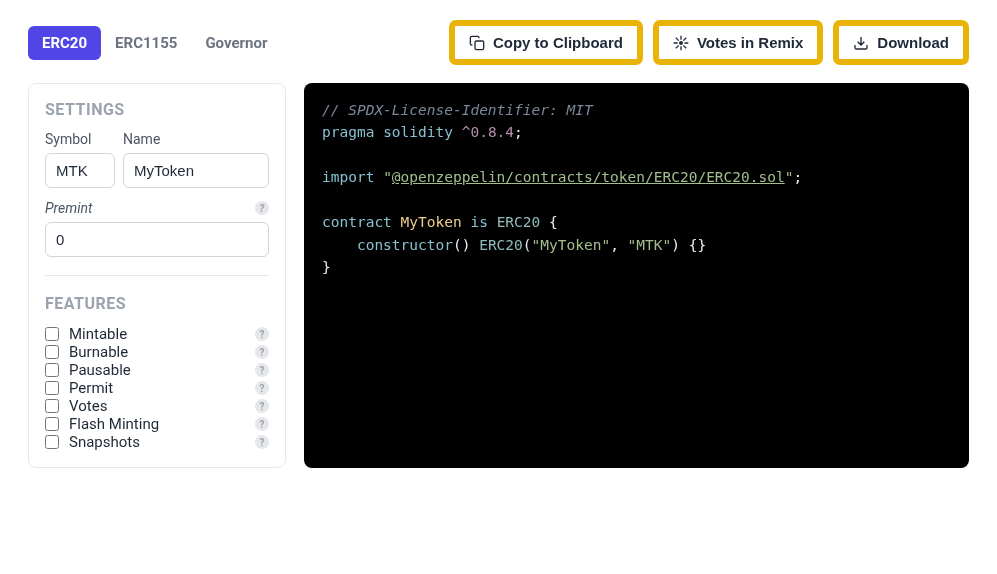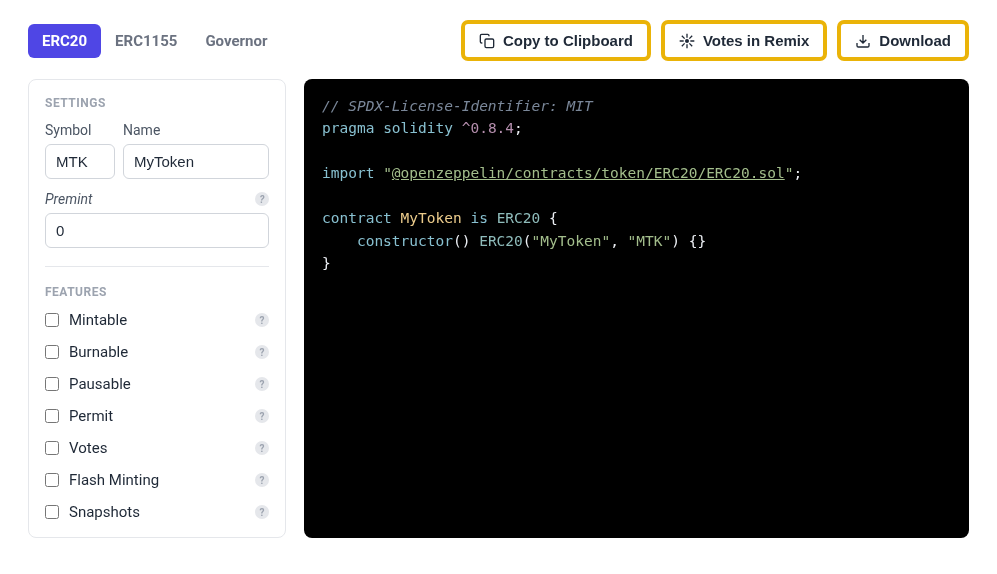--- a/index.html
+++ b/index.html
@@ -4,34 +4,34 @@
 <style>
 * { box-sizing: border-box; margin: 0; padding: 0; }
 body { font-family: -apple-system, BlinkMacSystemFont, "Segoe UI", Roboto, sans-serif; background: #fff; width: 997px; height: 574px; overflow: hidden; }
 .container { padding: 20px 28px; }
 .topbar { display: flex; justify-content: space-between; align-items: center; margin-bottom: 18px; }
 .tabs { display: flex; gap: 0; align-items: center; }
 .tab { padding: 8px 14px; font-size: 15px; font-weight: 700; color: #6b7280; cursor: pointer; border-radius: 6px; }
 .tab.active { background: #4f46e5; color: #fff; }
 .tab.highlighted { border: 3px solid #ef4444; border-radius: 4px; margin-left: 2px; }
 .actions { display: flex; gap: 10px; }
-.action-btn { display: flex; align-items: center; gap: 8px; padding: 8px 14px; background: #fff; border: 4px solid #eab308; border-radius: 7px; font-size: 15px; font-weight: 600; color: #1f2937; cursor: pointer; }
+.action-btn { display: flex; align-items: center; gap: 8px; padding: 8px 14px; background: #fff; border: 6px solid #eab308; border-radius: 7px; font-size: 15px; font-weight: 600; color: #1f2937; cursor: pointer; }
 .action-btn svg { width: 16px; height: 16px; }
 .main { display: flex; gap: 18px; }
 .sidebar { width: 258px; background: #fff; border: 1px solid #e5e7eb; border-radius: 8px; padding: 16px; }
-.section-title { font-size: 12px; font-weight: 700; color: #9ca3af; letter-spacing: 0.5px; margin-bottom: 12px; }
+.section-title { font-size: 16px; font-weight: 700; color: #9ca3af; letter-spacing: 0.5px; margin-bottom: 12px; }
 .field-row { display: flex; gap: 8px; margin-bottom: 12px; }
 .field { flex: 1; }
 .field.small { flex: 0 0 70px; }
 .field-label { display: block; font-size: 14px; color: #4b5563; margin-bottom: 6px; }
 .field-input { width: 100%; padding: 8px 10px; border: 1px solid #d1d5db; border-radius: 6px; font-size: 15px; color: #1f2937; }
 .field-with-help { display: flex; justify-content: space-between; align-items: center; margin-bottom: 6px; font-style: italic; }
 .help-icon { width: 14px; height: 14px; border-radius: 50%; background: #e5e7eb; color: #9ca3af; font-size: 10px; display: flex; align-items: center; justify-content: center; font-weight: 700; }
 .divider { border: none; border-top: 1px solid #e5e7eb; margin: 18px 0; }
-.feature-list { display: flex; flex-direction: column; gap: 14px; margin-top: 2px; }
+.feature-list { display: flex; flex-direction: column; margin-top: 2px; }
 .feature-item { display: flex; align-items: center; justify-content: space-between; }
 .feature-left { display: flex; align-items: center; gap: 10px; }
 .feature-checkbox { width: 14px; height: 14px; cursor: pointer; }
 .feature-label { font-size: 15px; color: #1f2937; }
 .code-panel { flex: 1; background: #000000; border-radius: 8px; padding: 16px 18px; font-family: "SF Mono", Monaco, Consolas, monospace; font-size: 14.5px; line-height: 1.55; overflow: auto; }
 .code-panel pre { margin: 0; }
 .c-comment { color: #7a8799; font-style: italic; }
 .c-keyword { color: #88c0d0; }
 .c-version { color: #b48ead; }
 .c-punc { color: #eceff4; }

